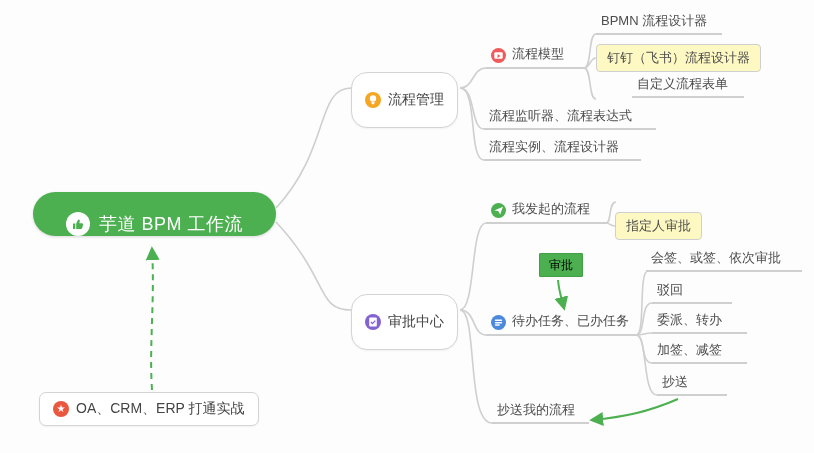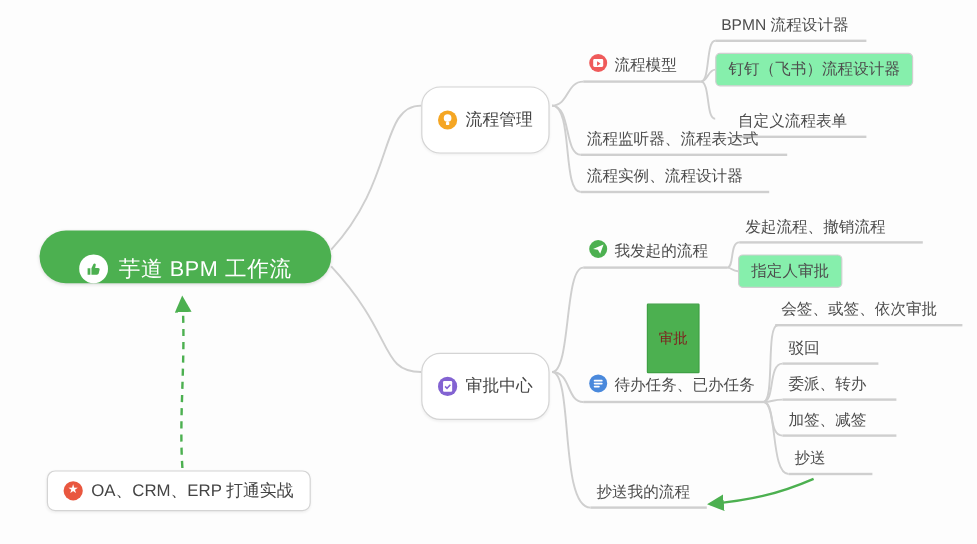--- a/index.html
+++ b/index.html
@@ -35,35 +35,35 @@
 
   
   .leaf{
     font-size:13px;line-height:16px;padding:2px 5px 4px;
     border-bottom:2px solid #cfcfcf;color:#4d4d4d;white-space:nowrap;
   }
   .leaf.center{}
 
   
   .iconline{
-    display:flex;align-items:flex-start;gap:6px;
+    display:flex;align-items:flex-end;gap:6px;
     font-size:13px;line-height:18px;padding:2px 5px 4px;
     border-bottom:2px solid #cfcfcf;white-space:nowrap;
   }
 
   
   .boxed{
-    background:#86efac;border:1.5px solid #cfcfcf;border-radius:4px;
+    background:#fef9c3;border:1.5px solid #cfcfcf;border-radius:4px;
     padding:5px 10px;font-size:13px;line-height:16px;white-space:nowrap;
   }
 
   
   .badge{
-    background:#4cb050;color:#7f1d1d;border:1px solid #3fa045;border-radius:1px;
-    padding:21px 9px;font-size:12px;line-height:14px;
+    background:#4cb050;color:#000000;border:1px solid #3fa045;border-radius:1px;
+    padding:4px 9px;font-size:12px;line-height:14px;
   }
 
   .icon{width:16px;height:16px;border-radius:50%;flex:0 0 auto;
     display:inline-flex;align-items:center;justify-content:center;
     color:#fff;font-size:10px;line-height:1;}
   .icon.small{width:15px;height:15px;}
   .ic-orange{background:#f5a623;}
   .ic-red{background:#ef5b5b;}
   .ic-green{background:#4cb050;}
   .ic-blue{background:#4a89dc;}
@@ -146,21 +146,21 @@
   </div>
 
   <div class="node leaf center" style="left:596px;top:11px;width:126px;">
     <span>BPMN 流程设计器</span>
   </div>
 
   <div class="node boxed" style="left:596px;top:44px;">
     <span>钉钉（飞书）流程设计器</span>
   </div>
 
-  <div class="node leaf center" style="left:610px;top:74px;width:112px;margin-top:17px;">
+  <div class="node leaf center" style="left:632px;top:74px;width:112px;">
     <span>自定义流程表单</span>
   </div>
 
   <div class="node leaf" style="left:484px;top:106px;width:172px;">
     <span>流程监听器、流程表达式</span>
   </div>
 
   <div class="node leaf" style="left:484px;top:137px;width:157px;">
     <span>流程实例、流程设计器</span>
   </div>
@@ -177,23 +177,20 @@
 
   <div class="node iconline" style="left:486px;top:198px;width:120px;">
     <span class="icon small ic-green">
       <svg width="13" height="13" viewBox="0 0 14 14">
         <path d="M2.4 7L11.8 3l-3 8.2-2.1-3.6z" fill="#fff"></path>
       </svg>
     </span>
     <span>我发起的流程</span>
   </div>
 
-  <div class="node leaf" style="left:616px;top:179px;width:153px;">
-    <span>发起流程、撤销流程</span>
-  </div>
 
   <div class="node boxed" style="left:615px;top:212px;">
     <span>指定人审批</span>
   </div>
 
   <div class="node badge" style="left:539px;top:253px;">
     <span>审批</span>
   </div>
 
   <div class="node iconline" style="left:486px;top:310px;width:150px;">

